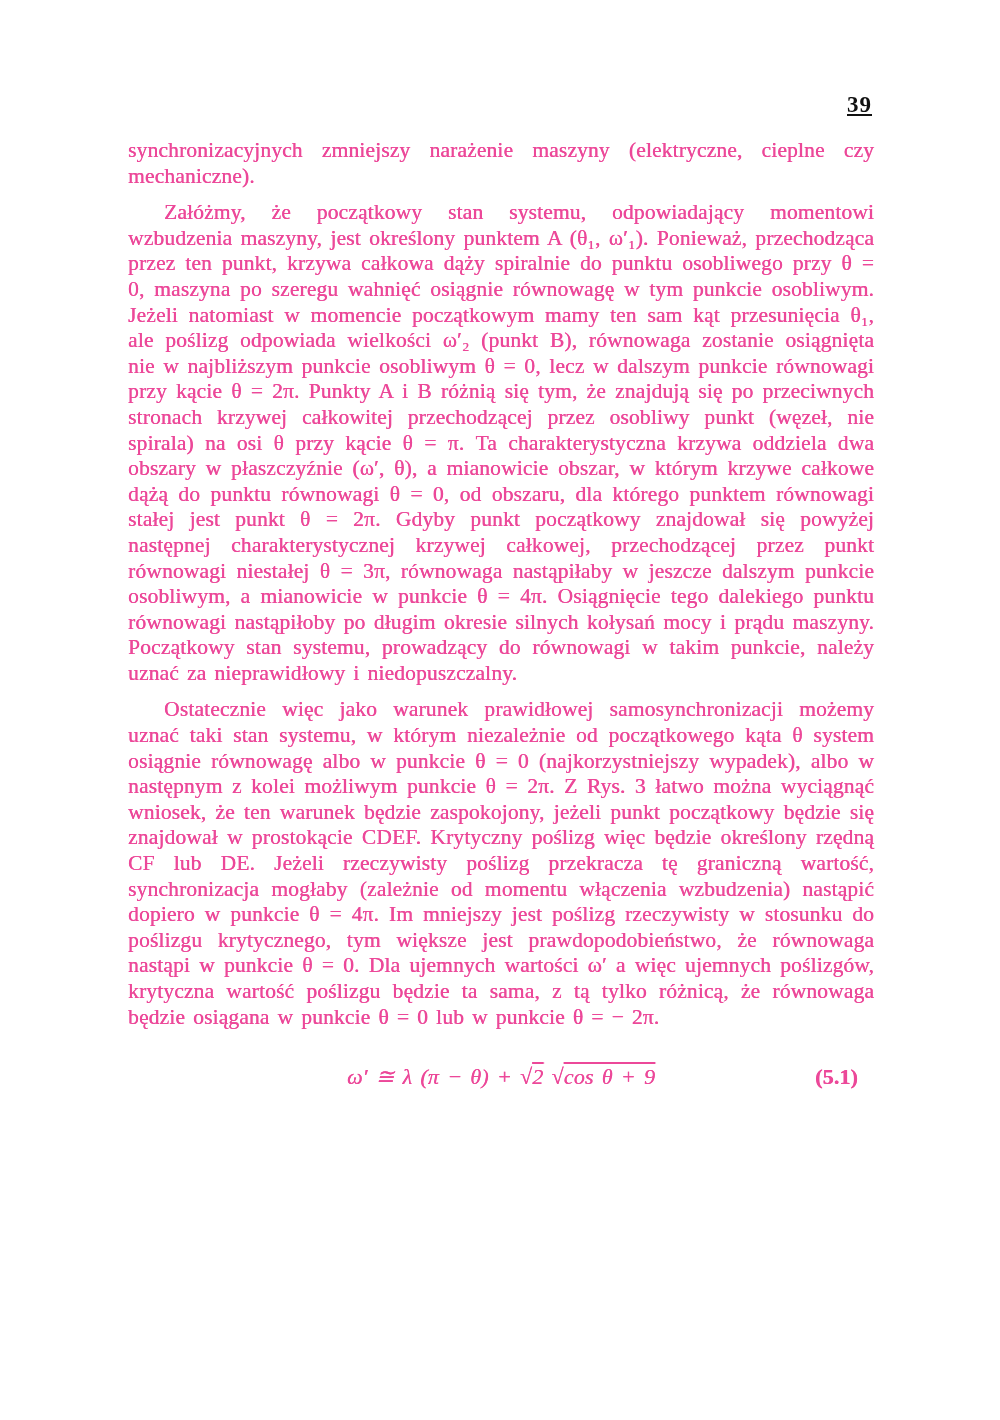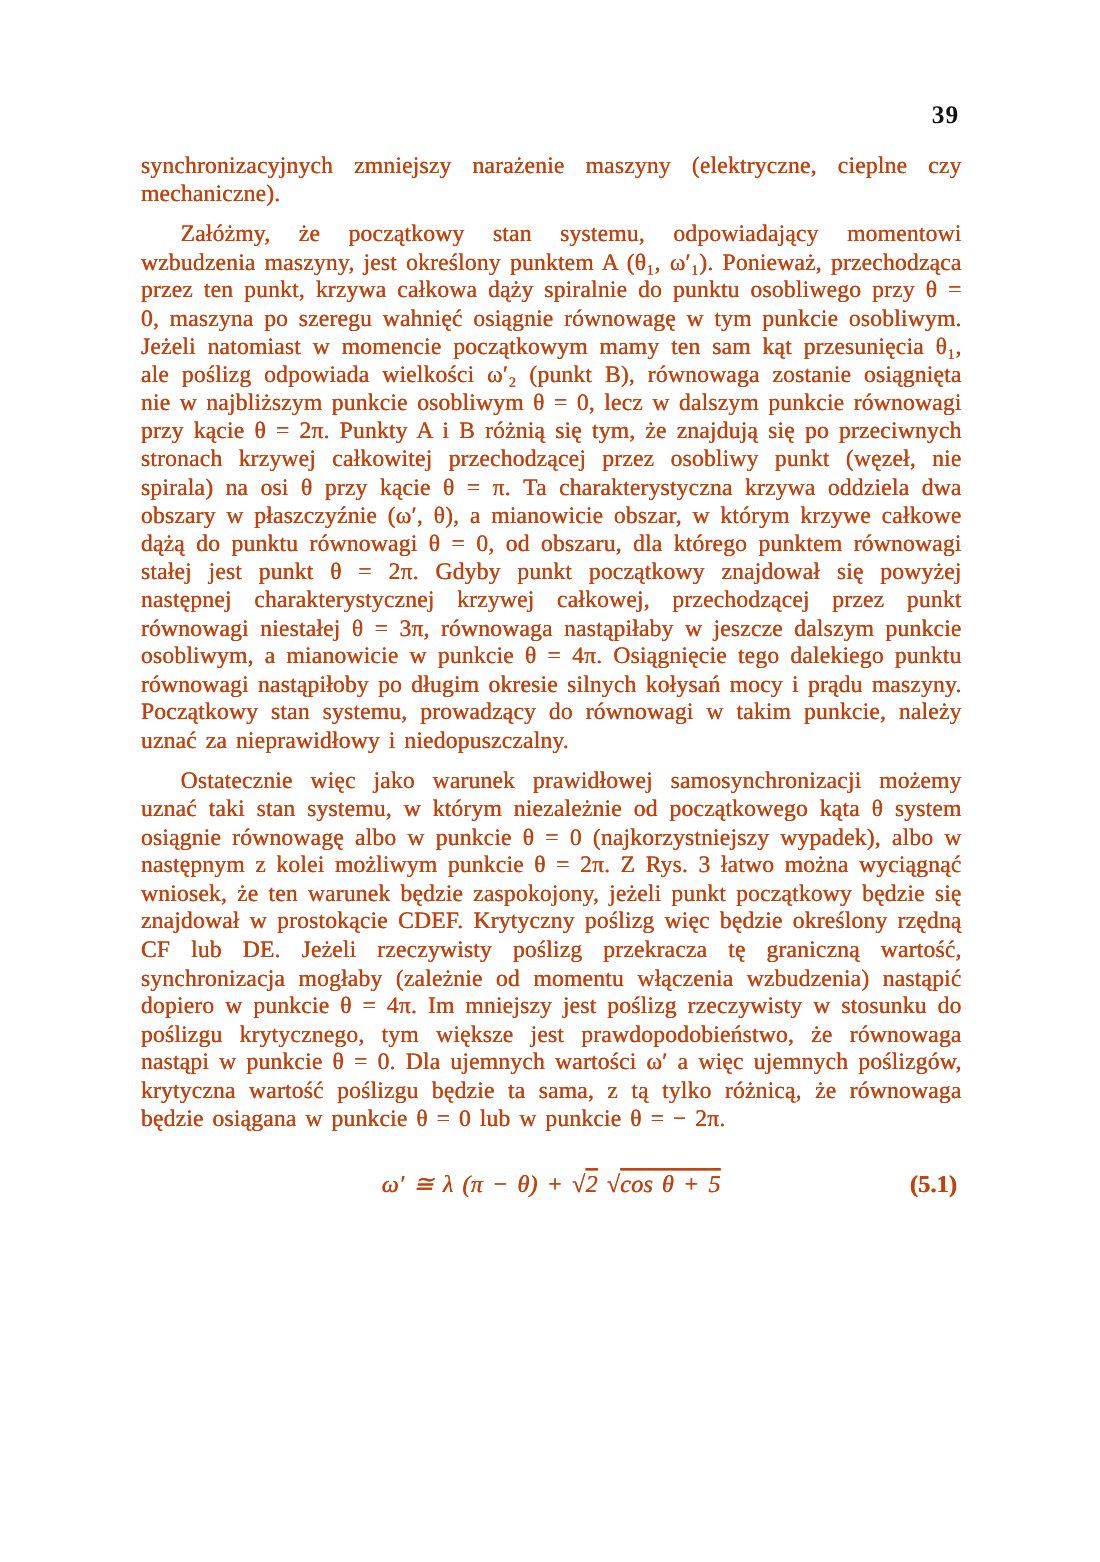--- a/index.html
+++ b/index.html
@@ -18,32 +18,33 @@
     box-sizing: border-box;
   }
   .page-number {
     position: absolute;
     top: 92px;
     right: 128px;
     font-size: 23px;
     font-weight: bold;
     letter-spacing: 1px;
     color: #111;
+    text-decoration: underline;
   }
   .text-block {
     position: absolute;
     top: 138px;
     left: 128px;
     width: 746px;
     font-size: 21.5px;
     line-height: 25.6px;
     text-align: justify;
     word-spacing: 2.5px;
     letter-spacing: 0.15px;
-    color: #c2410c;
+    color: #ec4899;
     text-shadow: 0.35px 0 0 currentColor;
   }
   .para {
     margin: 0 0 11px 0;
     text-indent: 36px;
   }
   .para.noindent {
     text-indent: 0;
   }
   .equation-row {
@@ -53,21 +54,21 @@
     text-indent: 0;
     font-style: italic;
     font-size: 22px;
   }
   .overline-rad {
     text-decoration: overline;
     text-decoration-thickness: 1.5px;
   }
   .eq-number {
     position: absolute;
-    right: 4px;
+    right: 16px;
     top: 0;
     font-style: normal;
     font-weight: bold;
     margin-left: 29px;
   }
 </style>
 </head>
 <body>
 
 <div class="page">
@@ -78,19 +79,19 @@
 
     <p class="para noindent">synchronizacyjnych zmniejszy narażenie maszyny (elektryczne, cieplne czy mechaniczne).</p>
 
 
     <p class="para">Załóżmy, że początkowy stan systemu, odpowiadający momentowi wzbudzenia maszyny, jest określony punktem A (θ₁, ω′₁). Ponieważ, przechodząca przez ten punkt, krzywa całkowa dąży spiralnie do punktu osobliwego przy θ = 0, maszyna po szeregu wahnięć osiągnie równowagę w tym punkcie osobliwym. Jeżeli natomiast w momencie początkowym mamy ten sam kąt przesunięcia θ₁, ale poślizg odpowiada wielkości ω′₂ (punkt B), równowaga zostanie osiągnięta nie w najbliższym punkcie osobliwym θ = 0, lecz w dalszym punkcie równowagi przy kącie θ = 2π. Punkty A i B różnią się tym, że znajdują się po przeciwnych stronach krzywej całkowitej przechodzącej przez osobliwy punkt (węzeł, nie spirala) na osi θ przy kącie θ = π. Ta charakterystyczna krzywa oddziela dwa obszary w płaszczyźnie (ω′, θ), a mianowicie obszar, w którym krzywe całkowe dążą do punktu równowagi θ = 0, od obszaru, dla którego punktem równowagi stałej jest punkt θ = 2π. Gdyby punkt początkowy znajdował się powyżej następnej charakterystycznej krzywej całkowej, przechodzącej przez punkt równowagi niestałej θ = 3π, równowaga nastąpiłaby w jeszcze dalszym punkcie osobliwym, a mianowicie w punkcie θ = 4π. Osiągnięcie tego dalekiego punktu równowagi nastąpiłoby po długim okresie silnych kołysań mocy i prądu maszyny. Początkowy stan systemu, prowadzący do równowagi w takim punkcie, należy uznać za nieprawidłowy i niedopuszczalny.</p>
 
     <p class="para">Ostatecznie więc jako warunek prawidłowej samosynchronizacji możemy uznać taki stan systemu, w którym niezależnie od początkowego kąta θ system osiągnie równowagę albo w punkcie θ = 0 (najkorzystniejszy wypadek), albo w następnym z kolei możliwym punkcie θ = 2π. Z Rys. 3 łatwo można wyciągnąć wniosek, że ten warunek będzie zaspokojony, jeżeli punkt początkowy będzie się znajdował w prostokącie CDEF. Krytyczny poślizg więc będzie określony rzędną CF lub DE. Jeżeli rzeczywisty poślizg przekracza tę graniczną wartość, synchronizacja mogłaby (zależnie od momentu włączenia wzbudzenia) nastąpić dopiero w punkcie θ = 4π. Im mniejszy jest poślizg rzeczywisty w stosunku do poślizgu krytycznego, tym większe jest prawdopodobieństwo, że równowaga nastąpi w punkcie θ = 0. Dla ujemnych wartości ω′ a więc ujemnych poślizgów, krytyczna wartość poślizgu będzie ta sama, z tą tylko różnicą, że równowaga będzie osiągana w punkcie θ = 0 lub w punkcie θ = − 2π.</p>
 
 
     <div class="equation-row">
-      <span><span>ω′ ≅ λ (π − θ) + √</span><span class="overline-rad">2</span><span> √</span><span class="overline-rad">cos θ + 5</span></span>
+      <span><span>ω′ ≅ λ (π − θ) + √</span><span class="overline-rad">2</span><span> √</span><span class="overline-rad">cos θ + 9</span></span>
       <span class="eq-number">(5.1)</span>
     </div>
 
   </div>
 
 </div>
 
 </body></html>

